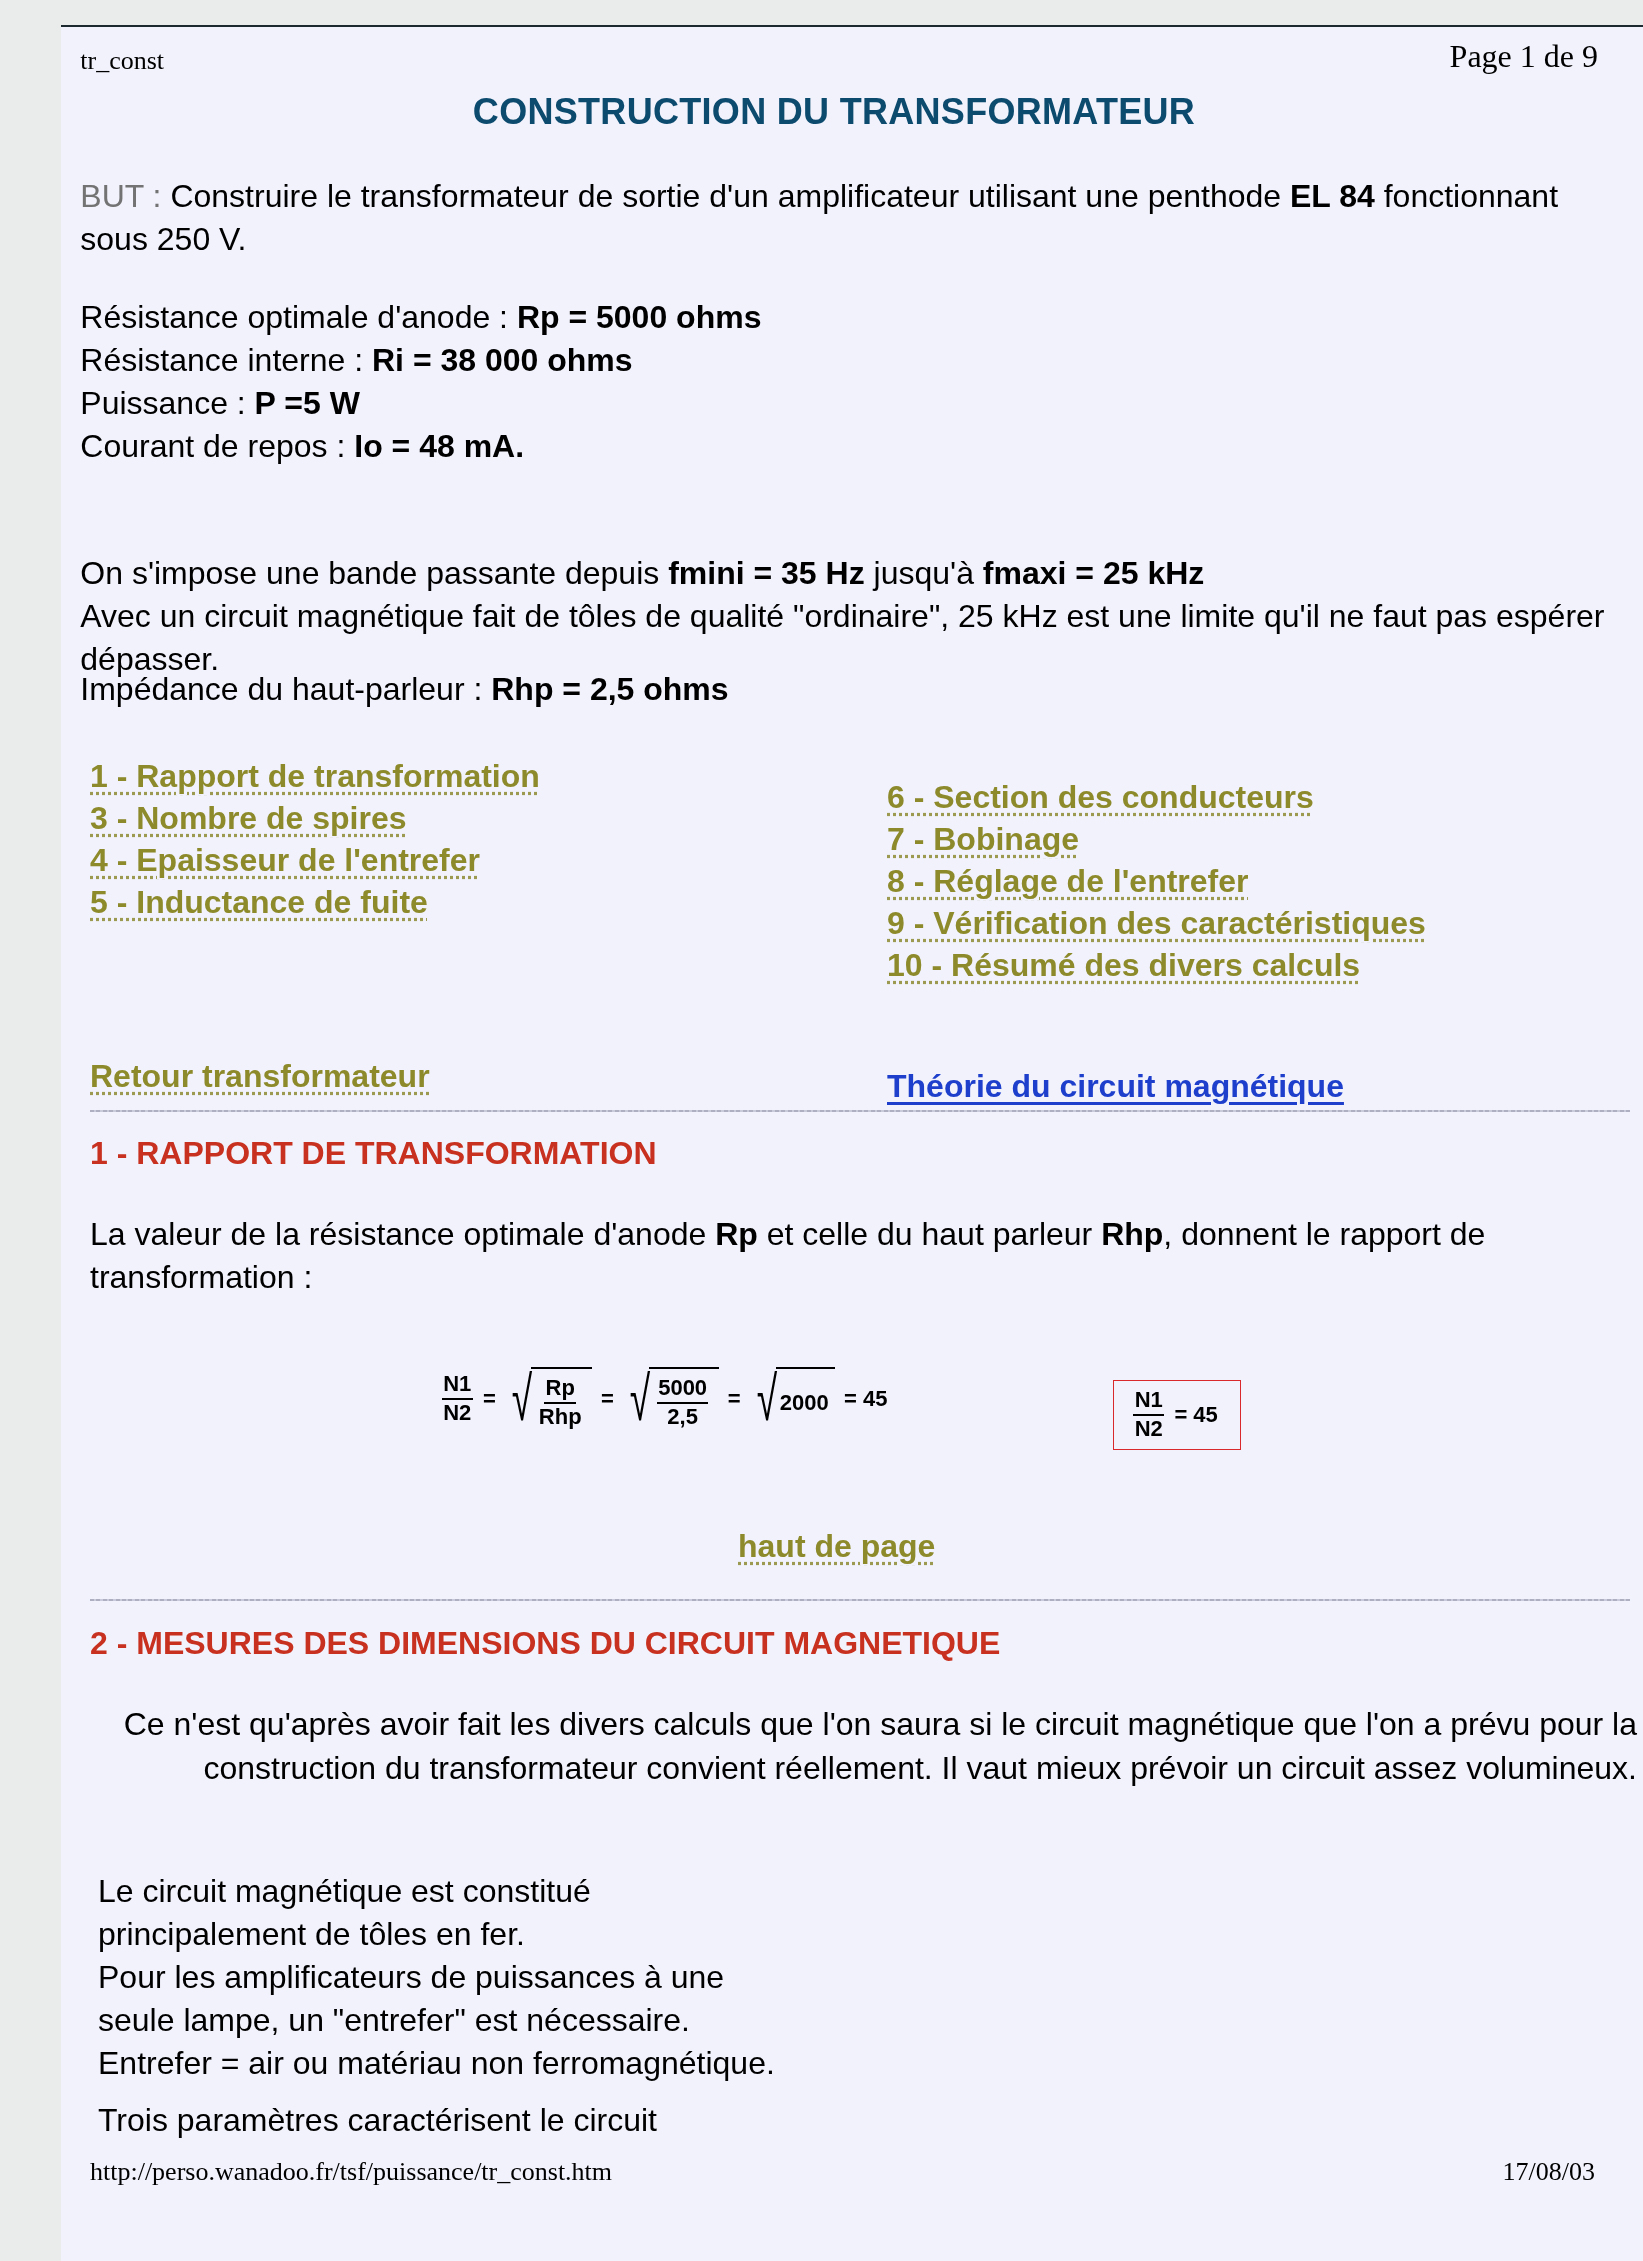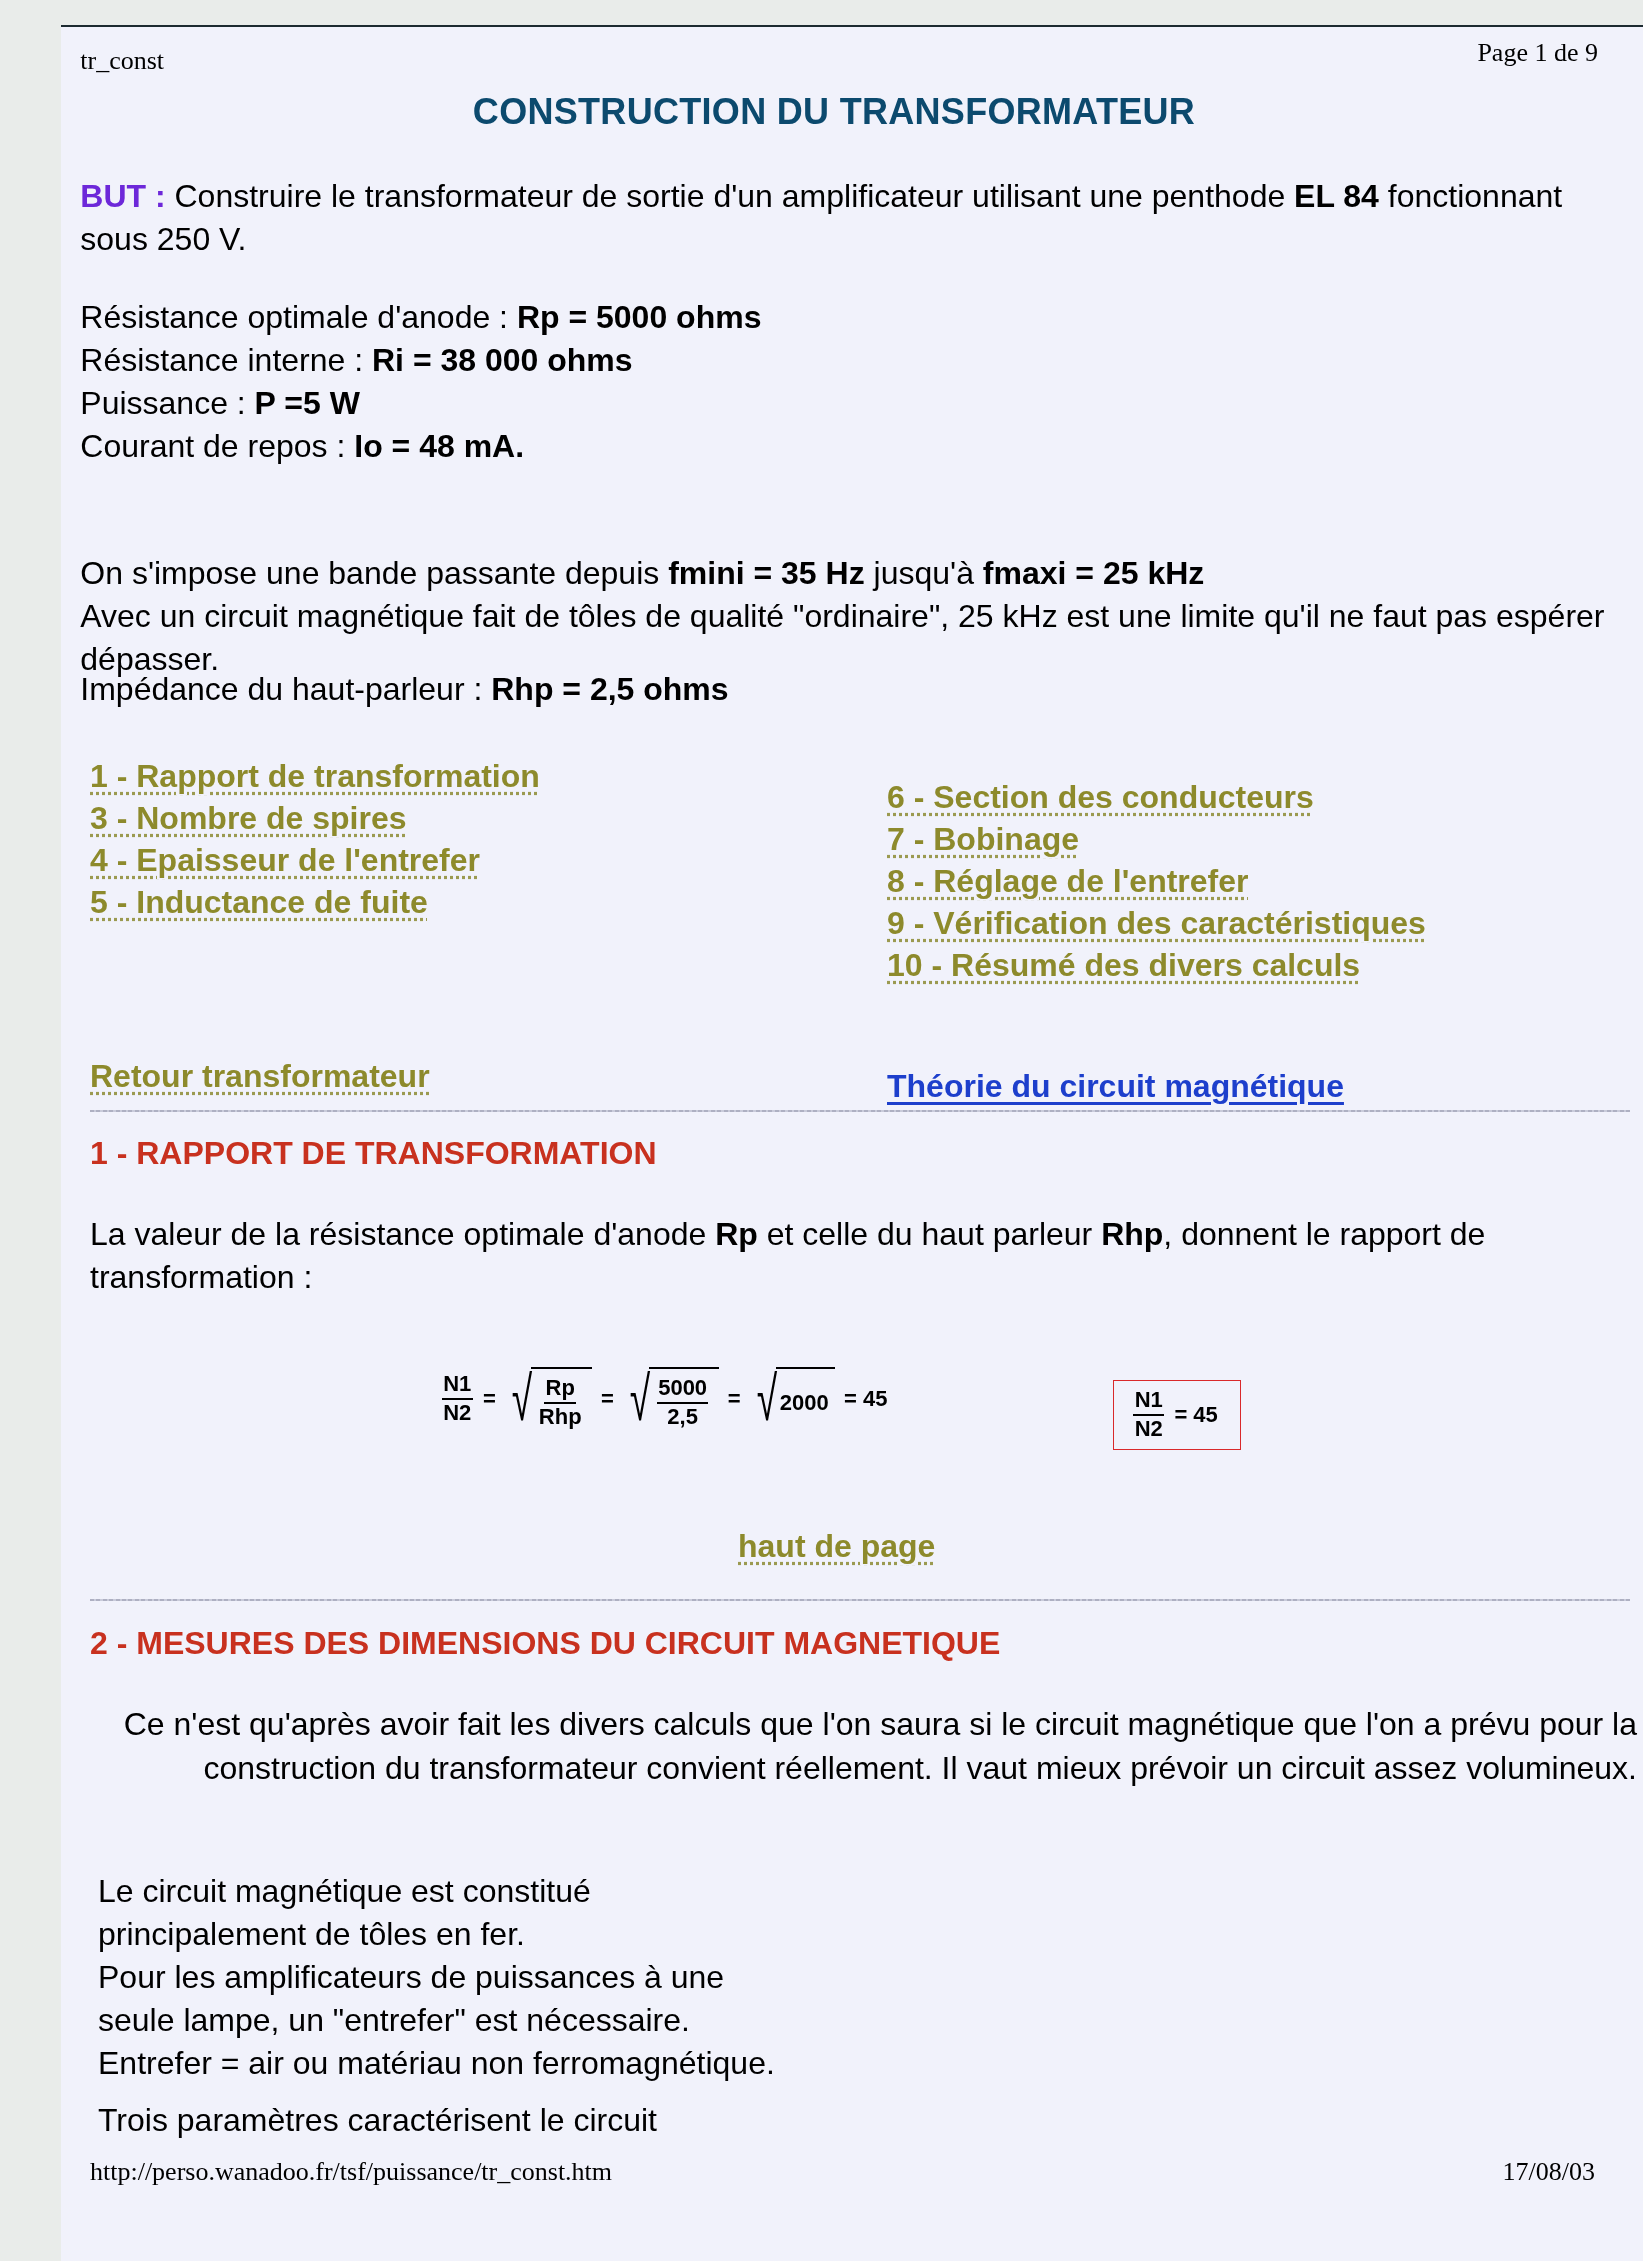--- a/index.html
+++ b/index.html
@@ -10,27 +10,27 @@
     color: #000;
   }
   .page {
     position: absolute; left: 61px; top: 24.5px; width: 1582px; height: 2237px;
     background: #f1f2fb;
     border-top: 2.6px solid #1c2a30;
   }
   .abs { position: absolute; }
   .serif { font-family: "Liberation Serif", serif; }
   .hdr-left { left: 19.3px; top: 19.3px; font-size: 26px; }
-  .hdr-right { right: 45px; top: 11.6px; font-size: 26px; }
+  .hdr-right { right: 45px; top: 11.6px; font-size: 32px; }
   .title {
     left: 0; width: 1546px; top: 64px; text-align: center;
     font-size: 36px; font-weight: bold; color: #0c4a6e; letter-spacing: 0.3px;
   }
   .para { font-size: 32px; line-height: 43px; }
-  .red { color: #6d28d9; font-weight: bold; }
+  .red { color: #737373; font-weight: normal; }
   b { font-weight: bold; }
   .lnk {
     color: #8d8a2c; font-weight: bold; font-size: 32px; line-height: 42px;
     text-decoration: underline; text-decoration-style: dotted;
     text-decoration-color: #9b9a50; text-underline-offset: 5.2px;
     cursor: pointer; display: block;
   }
   .lnk-blue { color: #1d3fcc; text-decoration-color: #1d3fcc; text-decoration-style: solid; margin-top: 36px; }
   .hr {
     left: 29px; width: 1540px; height: 2.6px;

